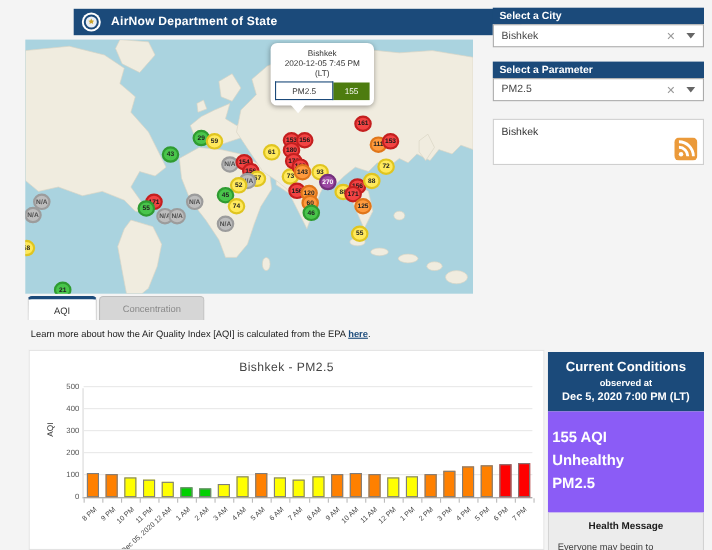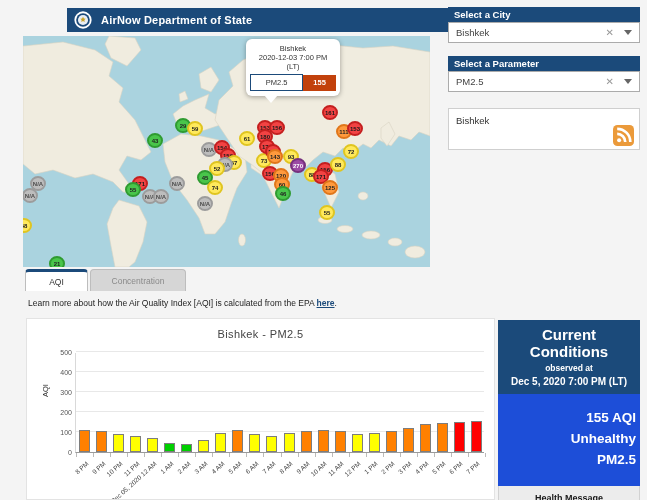--- a/index.html
+++ b/index.html
@@ -31,21 +31,21 @@
     border-radius:6px; box-shadow:0 1px 5px rgba(0,0,0,.35); padding:5px 4px 5px;
     text-align:center; z-index:5; }
   .popup:after { content:""; position:absolute; left:18px; bottom:-7px; width:0; height:0;
     border-left:7px solid transparent; border-right:7px solid transparent; border-top:8px solid #fff; }
   .popup .p-city { font-size:7.5px; color:#333; }
   .popup .p-date { font-size:7.5px; color:#333; }
   .popup table { width:100%; border-collapse:collapse; margin-top:3px; }
   .popup th { background:#1b4a7a; color:#fff; font-size:7.5px; padding:3px 2px; }
   .popup td { font-size:7.5px; padding:3px 2px; }
   .popup td.pollutant { border:1px solid #1b4a7a; color:#333; background:#fff; }
-  .popup td.aqi-val { background:#c2410c; color:#fff; font-weight:bold; }
+  .popup td.aqi-val { background:#4d7c0f; color:#fff; font-weight:normal; }
 
   
   .tabs { position:absolute; left:25px; top:269px; display:flex; gap:2px; height:22px; }
   .tab { height:22px; display:flex; align-items:center; justify-content:center;
     font-size:8.5px; border:1px solid #bdbdbd; border-bottom:none;
     border-radius:4px 4px 0 0; background:#d6d6d6; color:#8a8a8a; cursor:pointer; }
   .tab.active { background:#fff; color:#333; border-top:3px solid #1b4a7a; font-weight:normal; }
   .tab.t1 { width:63px; } .tab.t2 { width:96px; } .tab.t3 { width:77px; }
 
   .learn-more { position:absolute; left:28px; top:298px; font-size:8.5px; color:#222; }
@@ -62,24 +62,24 @@
   .ylab { position:absolute; left:14px; top:78px; font-size:7.5px; color:#333;
     transform:rotate(-90deg); transform-origin:left top; }
   .bar { position:absolute; bottom:0; width:11px; border:1px solid #7d7d7d; }
   .xtickmark { position:absolute; top:100px; width:1px; height:4px; background:#bbb; }
   .xlabel { position:absolute; width:110px; text-align:right; font-size:6.5px; color:#444;
     transform:rotate(-42deg); transform-origin:100% 0%; white-space:nowrap; }
 
   
   .cc { position:absolute; left:498px; top:320px; width:142px; height:180px; overflow:hidden; }
   .cc-head { background:#1b4a7a; color:#fff; text-align:center; padding:6px 4px 7px; }
-  .cc-head .l1 { font-size:15px; font-weight:bold; }
+  .cc-head .l1 { font-size:12px; font-weight:bold; }
   .cc-head .l2 { font-size:8.5px; font-weight:bold; margin-top:3px; }
   .cc-head .l3 { font-size:10px; font-weight:bold; margin-top:3px; }
-  .cc-aqi { background:#1d4ed8; color:#fff; text-align:right; padding:14px 4px 15px; }
+  .cc-aqi { background:#8b5cf6; color:#fff; text-align:left; padding:14px 4px 15px; }
   .cc-aqi div { font-size:13.5px; font-weight:bold; line-height:1.55; }
   .cc-health { background:#ececec; border:1px solid #d2d2d2; border-top:none; padding:7px 8px; }
   .cc-health .hm-title { text-align:center; font-size:9px; font-weight:bold; color:#1a1a1a; }
   .cc-health .hm-text { margin-top:6px; font-size:8.5px; color:#3d3d3d; line-height:1.95; }
 
   
   .panel-head { position:absolute; left:448px; width:192px; height:15px; background:#1b4a7a;
     color:#fff; font-size:9.5px; font-weight:bold; display:flex; align-items:center; padding-left:6px; }
   .dropdown { position:absolute; left:448px; width:192px; height:21px; background:#fff;
     border:1px solid #ababab; display:flex; align-items:center; padding:0 7px; cursor:pointer; }
@@ -178,21 +178,21 @@
         <div class="marker yellow" style="left: 307px; top: 121px;">88</div>
         <div class="marker red" style="left: 299px; top: 69px;">161</div>
         <div class="marker orange" style="left: 313px; top: 88px;">111</div>
         <div class="marker red" style="left: 324px; top: 85px;">153</div>
         <div class="marker yellow" style="left: 320px; top: 108px;">72</div>
         <div class="marker yellow" style="left: 296px; top: 169px;">55</div>
       </div>
 
     <div class="popup">
       <div class="p-city">Bishkek</div>
-      <div class="p-date">2020-12-03 7:00 PM</div>
+      <div class="p-date">2020-12-05 7:45 PM</div>
       <div class="p-date">(LT)</div>
       <table>
         <tbody>
         <tr>
           <td class="pollutant">PM2.5</td>
           <td class="aqi-val">155</td>
         </tr>
       </tbody>
         </table>
     </div>

